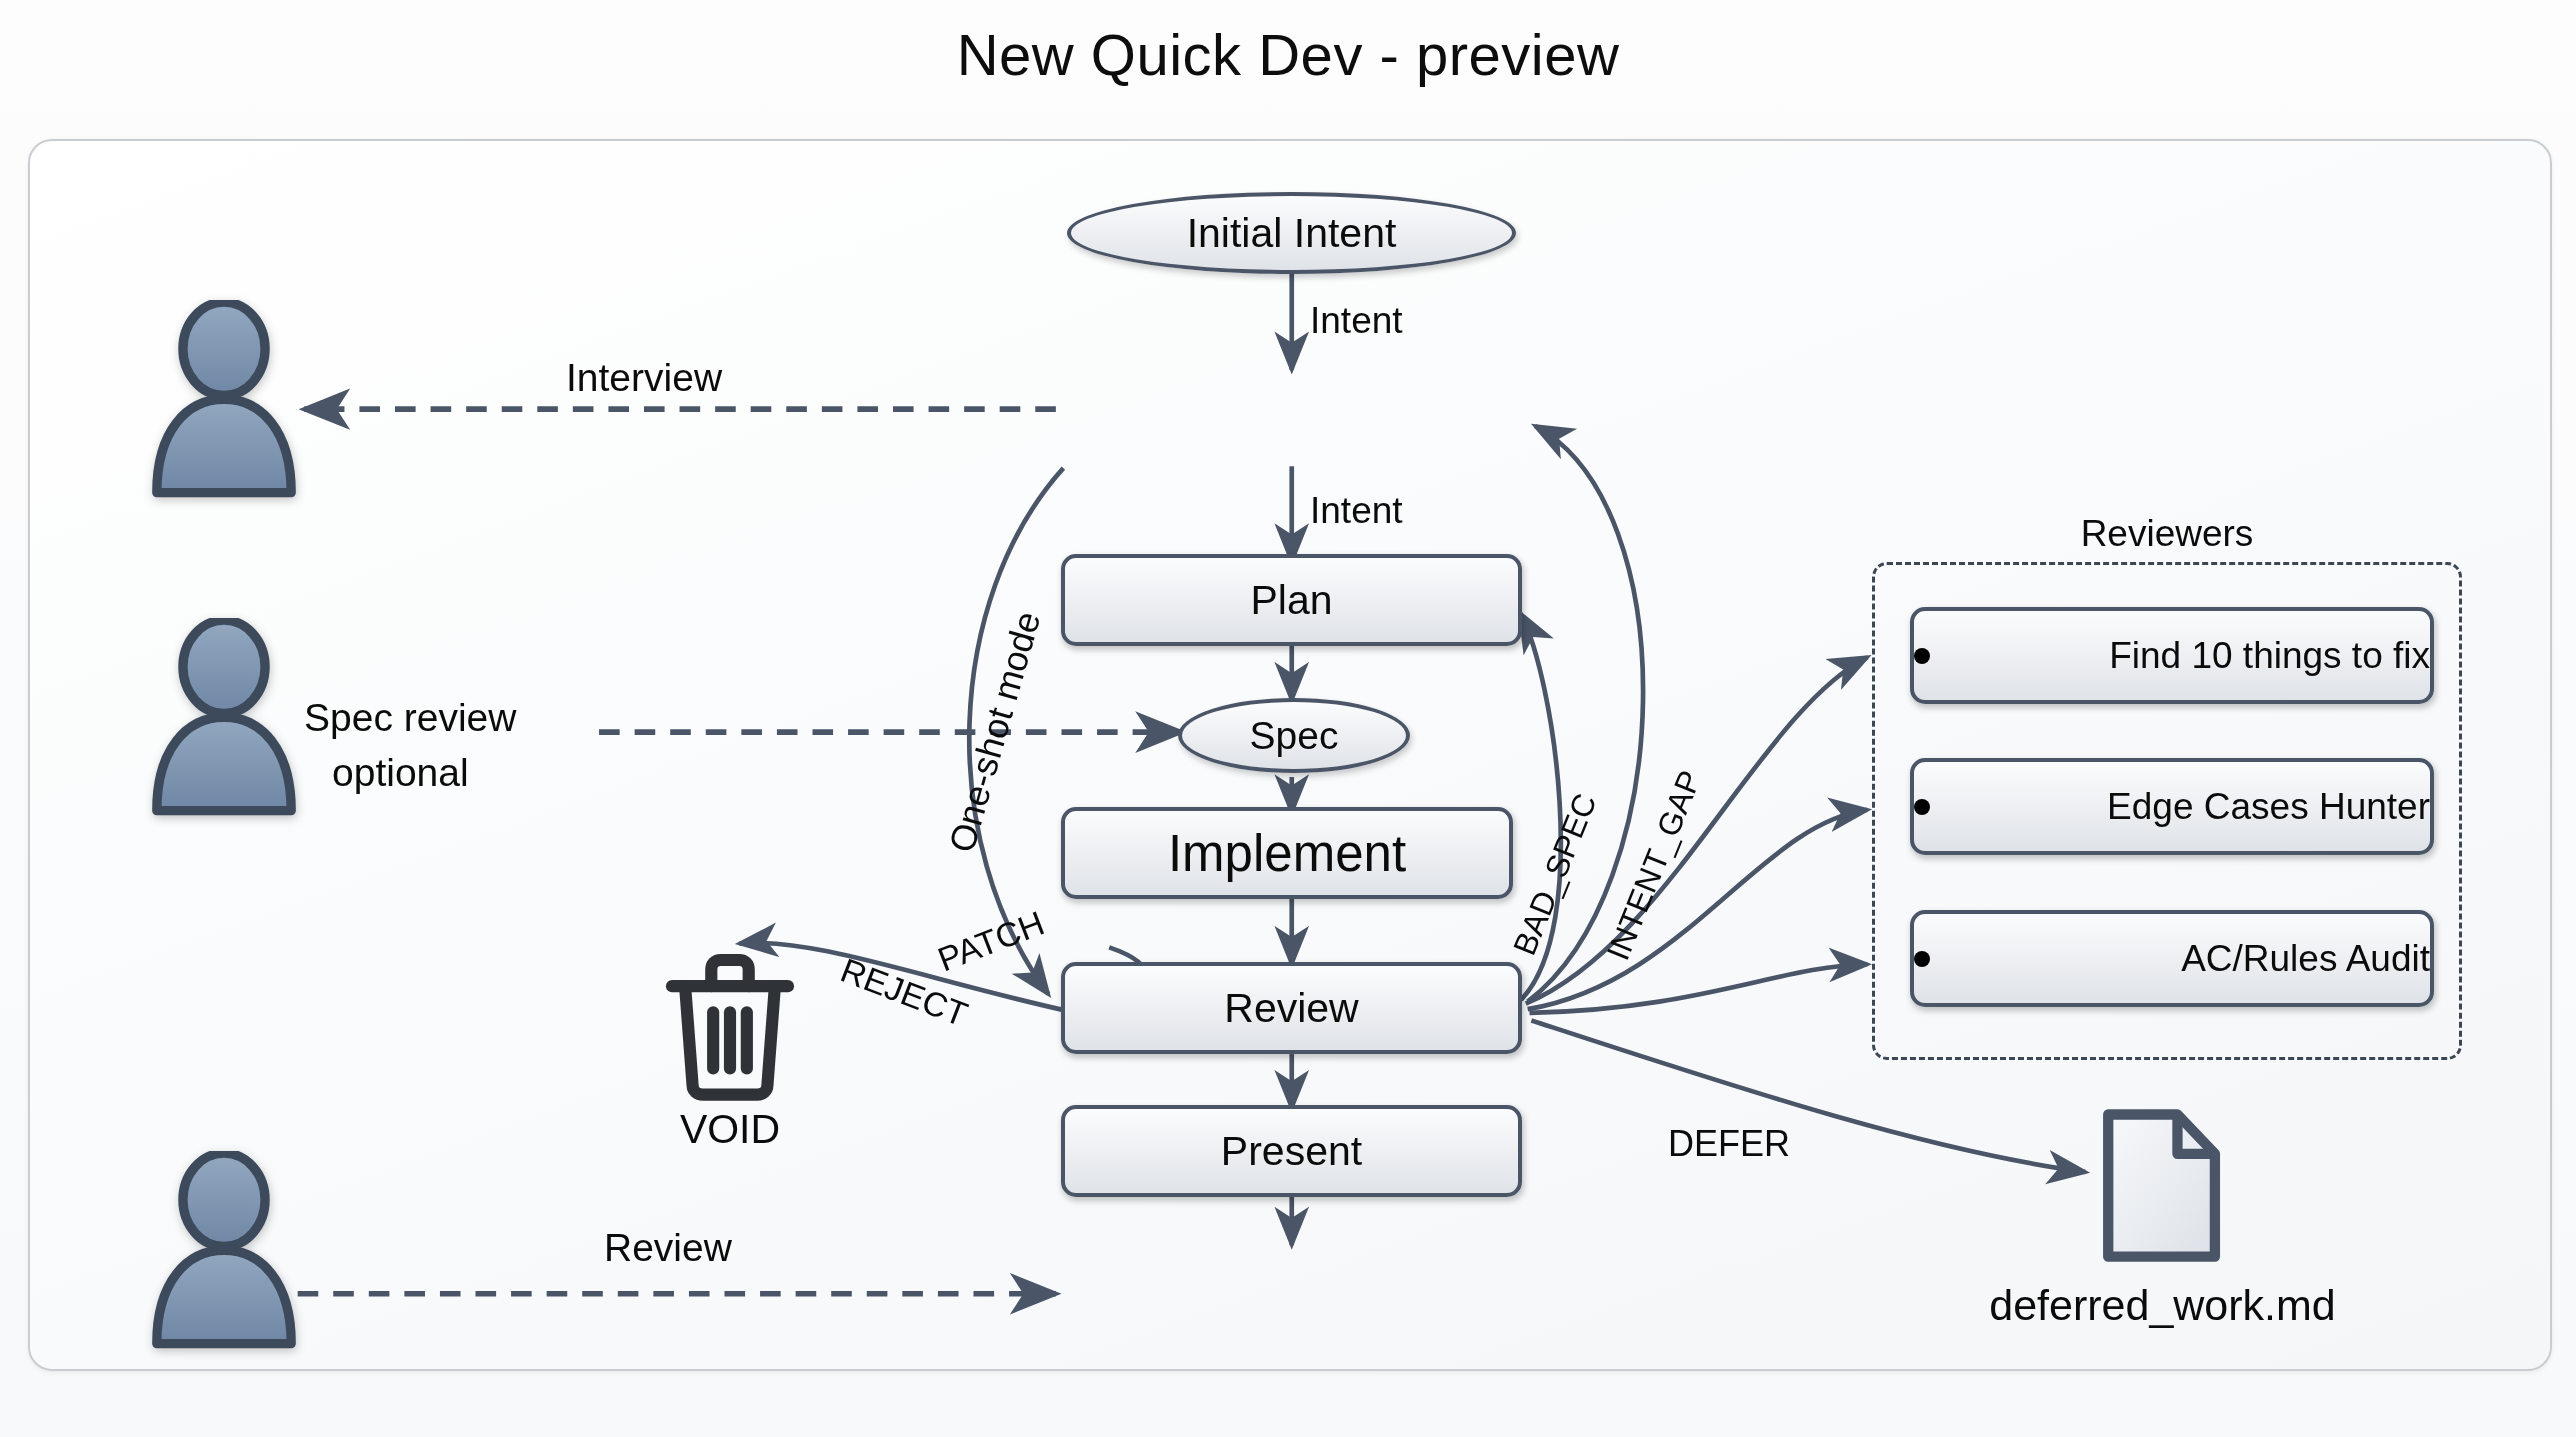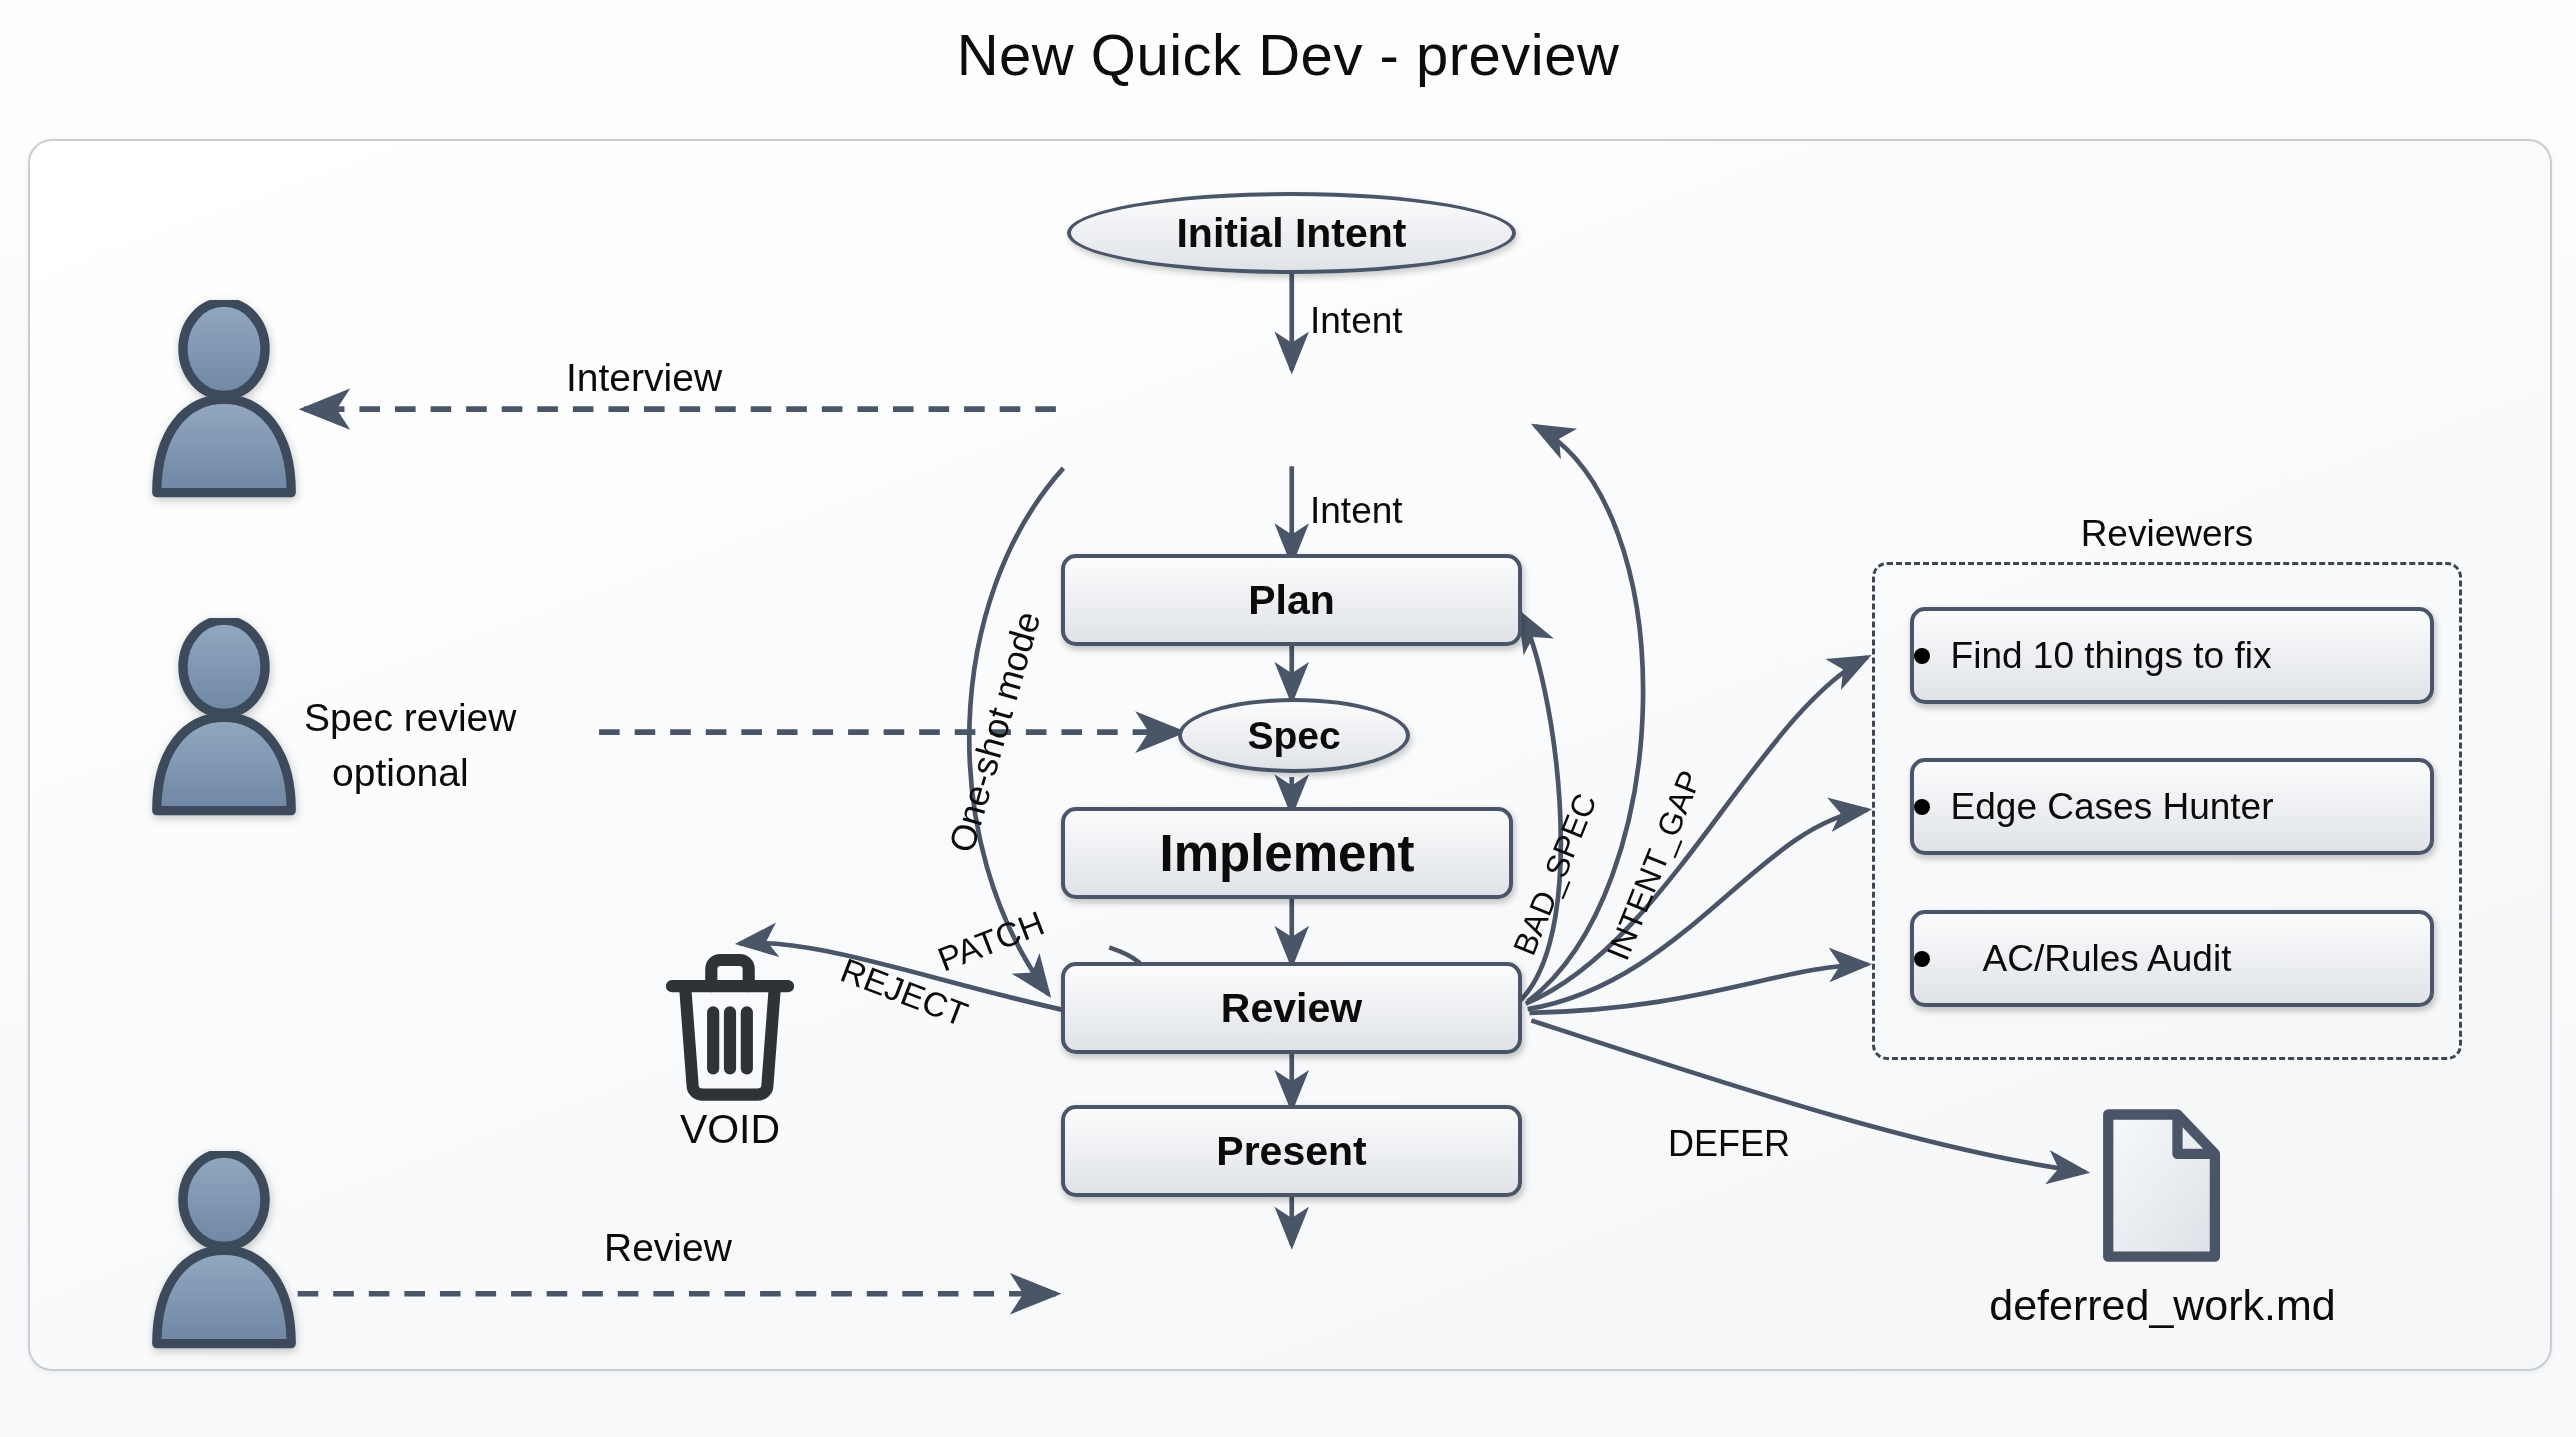--- a/index.html
+++ b/index.html
@@ -29,21 +29,21 @@
   #edges{position:absolute;left:0;top:0;width:2576px;height:1438px;pointer-events:none;}
 
   
   .node{
     position:absolute;box-sizing:border-box;
     display:flex;align-items:center;justify-content:center;
     color:#0b0b0b;text-align:center;
     border:4.7px solid #4a5568;
     background:linear-gradient(180deg,#fbfcfd 0%,#eceef1 55%,#dfe3e8 100%);
     box-shadow:1.9px 3.7px 6.6px rgba(0,0,0,.22);
-    font-weight:700;
+    font-weight:400;
   }
   .rect{border-radius:15px;}
   .ellipse{border-radius:50%;box-shadow:1.9px 3.7px 6.6px rgba(0,0,0,.20);}
 
   
   .elabel{
     position:absolute;color:#0b0b0b;white-space:nowrap;
     font-family:"Liberation Sans","DejaVu Sans",sans-serif;
   }
 
@@ -53,21 +53,21 @@
     border:3.7px dashed #3d4653;border-radius:15px;background:transparent;
   }
   .cluster-title{
     position:absolute;text-align:center;color:#0b0b0b;font-size:37px;white-space:nowrap;
   }
   .rvbox{
     position:absolute;box-sizing:border-box;
     border:4.7px solid #4a5568;border-radius:15px;
     background:linear-gradient(180deg,#fbfcfd 0%,#eceef1 55%,#dfe3e8 100%);
     box-shadow:1.9px 3.7px 6.6px rgba(0,0,0,.22);
-    display:flex;align-items:center;justify-content:flex-start;
+    display:flex;align-items:center;justify-content:space-between;
     color:#0b0b0b;font-size:37px;
   }
   .rvbox .bullet{
     display:inline-block;width:16px;height:16px;border-radius:50%;
     background:#000;margin-right:20.6px;vertical-align:middle;flex:0 0 auto;
   }
 
   
   .actor{position:absolute;width:112px;height:150px;}
   .actor svg{display:block;filter:drop-shadow(1.9px 3.7px 4.7px rgba(0,0,0,.22));}

